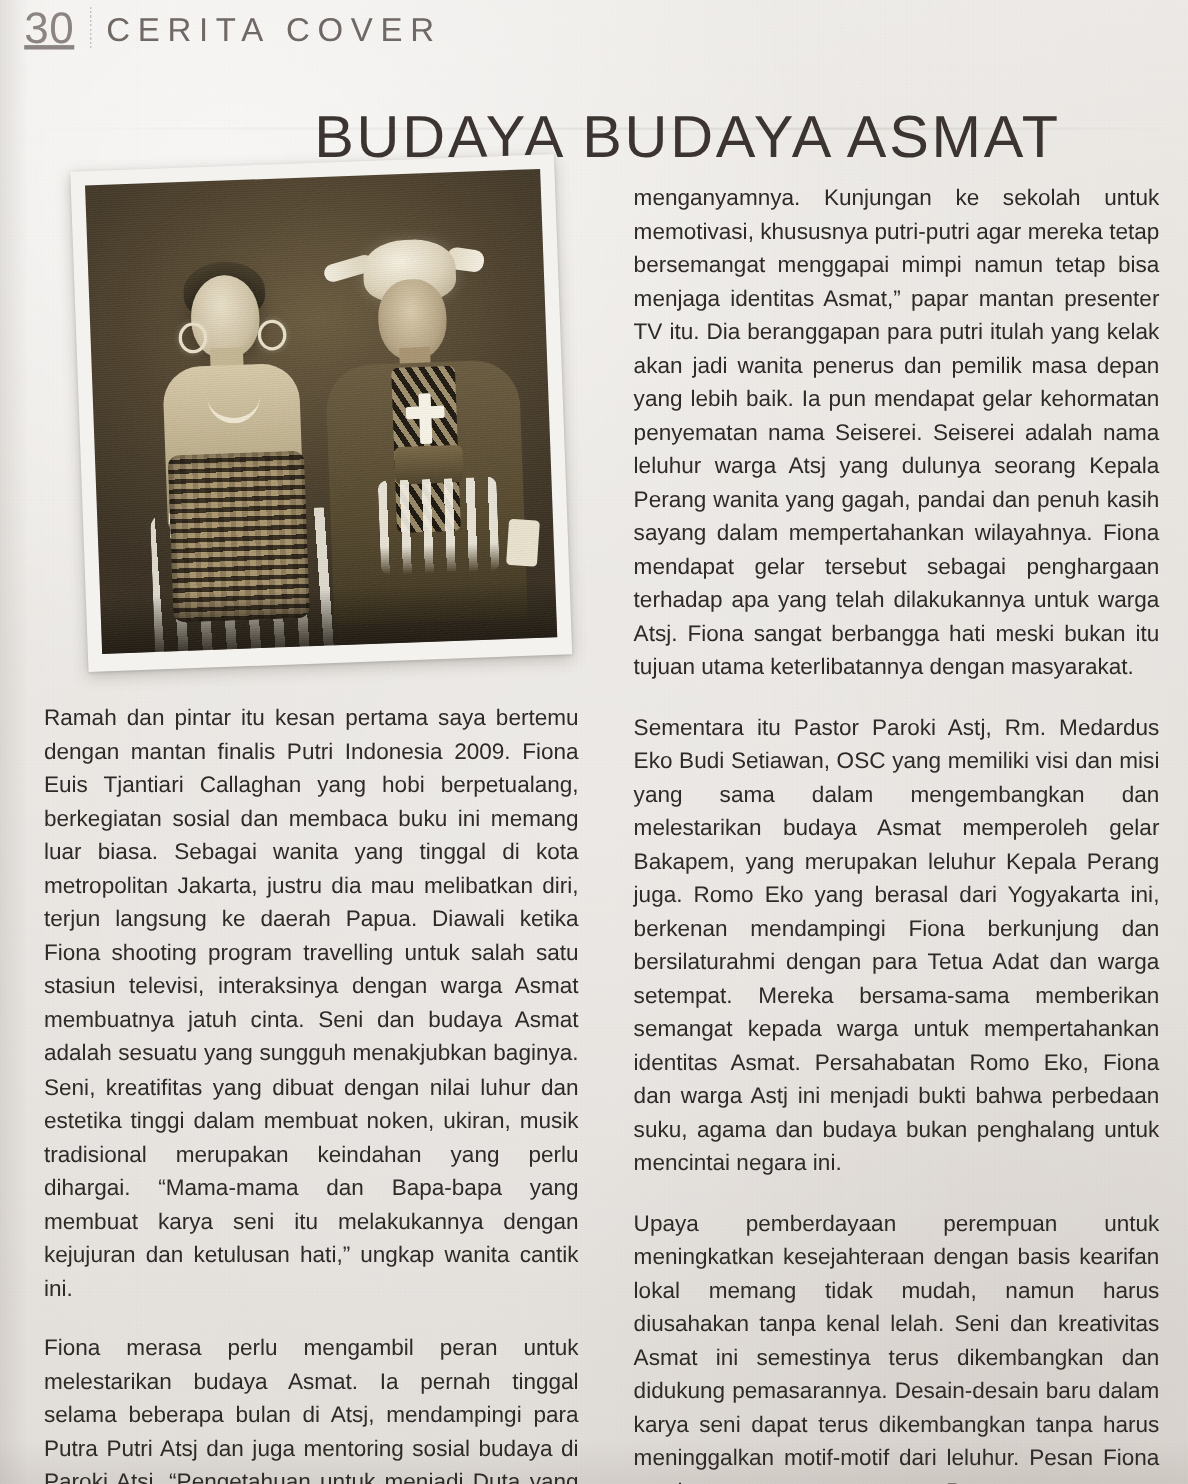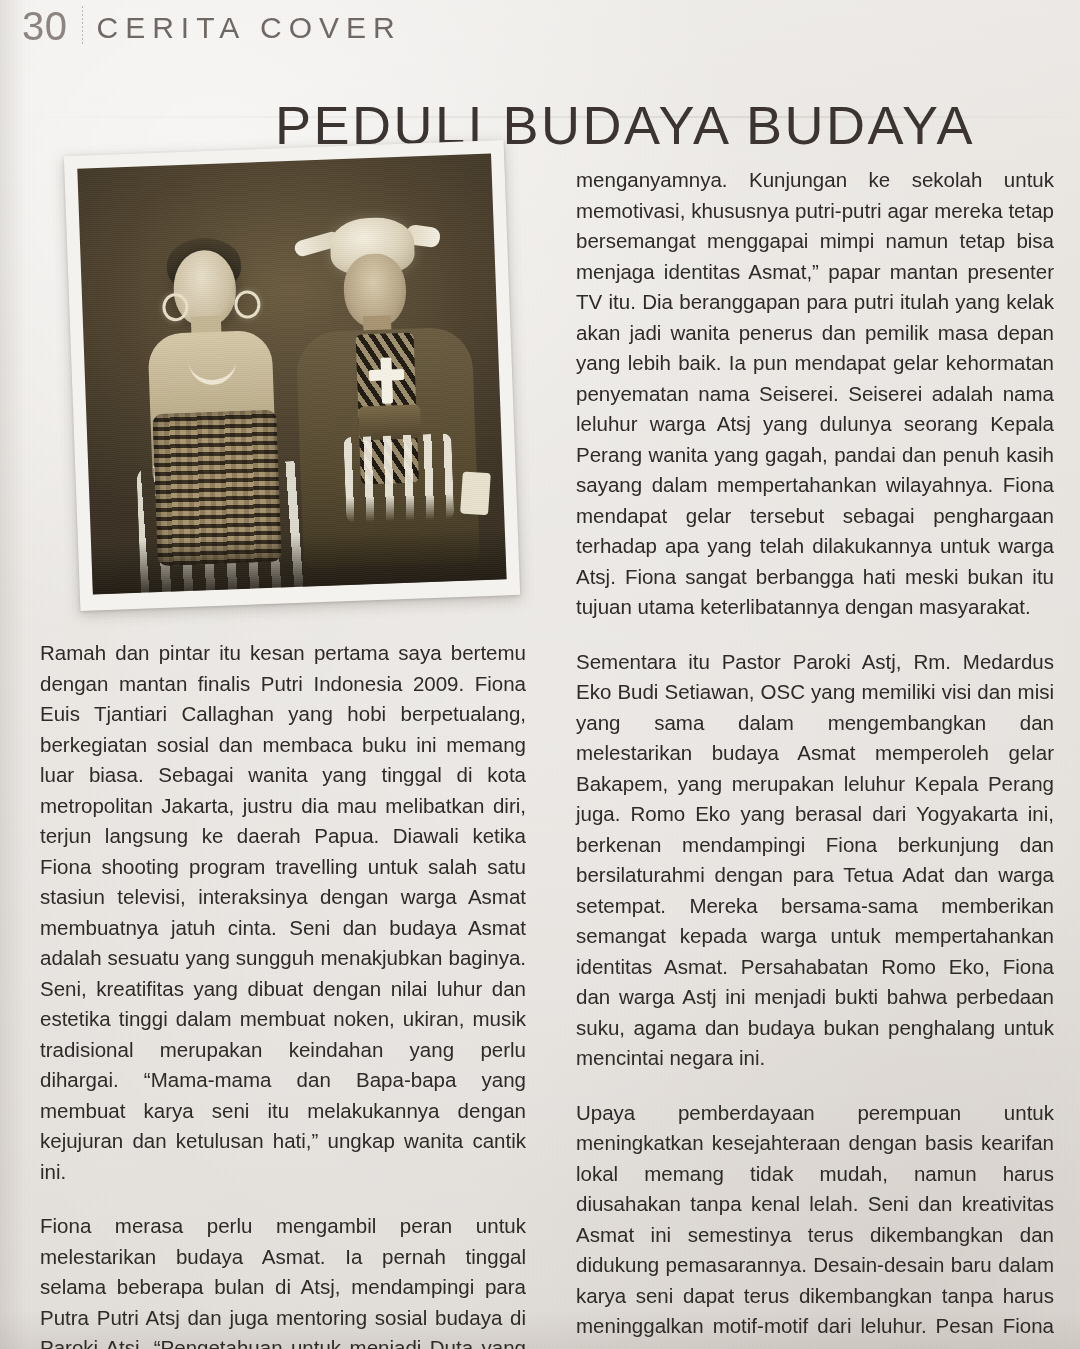--- a/index.html
+++ b/index.html
@@ -68,20 +68,21 @@
     display: flex;
     align-items: center;
     gap: 14px;
   }
   .folio {
     font-size: 40px;
     font-weight: 400;
     letter-spacing: 0.5px;
     color: #8b8480;
     line-height: 1;
+    text-decoration: underline;
   }
   .folio-rule {
     width: 1px;
     height: 40px;
     background: repeating-linear-gradient(180deg, #b9b3ad 0 2px, rgba(255,255,255,0) 2px 4px);
   }
   .kicker {
     font-size: 30px;
     letter-spacing: 7px;
     color: #6f6864;
@@ -280,21 +281,21 @@
   <div class="scan-seam"></div>
   <div class="edge-shade-left"></div>
   <div class="edge-shade-bottom"></div>
 
   <div class="masthead">
     <span class="folio">30</span>
     <span class="folio-rule"></span>
     <span class="kicker">CERITA COVER</span>
   </div>
 
-  <h1 class="headline">PEDULI BUDAYA BUDAYA</h1>
+  <h1 class="headline">BUDAYA BUDAYA ASMAT</h1>
 
   <div class="photo-wrap">
     <div class="photo-frame">
       <div class="photo">
         <div class="fig f1-hair"></div>
         <div class="fig f1-head"></div>
         <div class="fig f1-ear-l"></div>
         <div class="fig f1-ear-r"></div>
         <div class="fig f1-neck"></div>
         <div class="fig f1-torso"></div>

